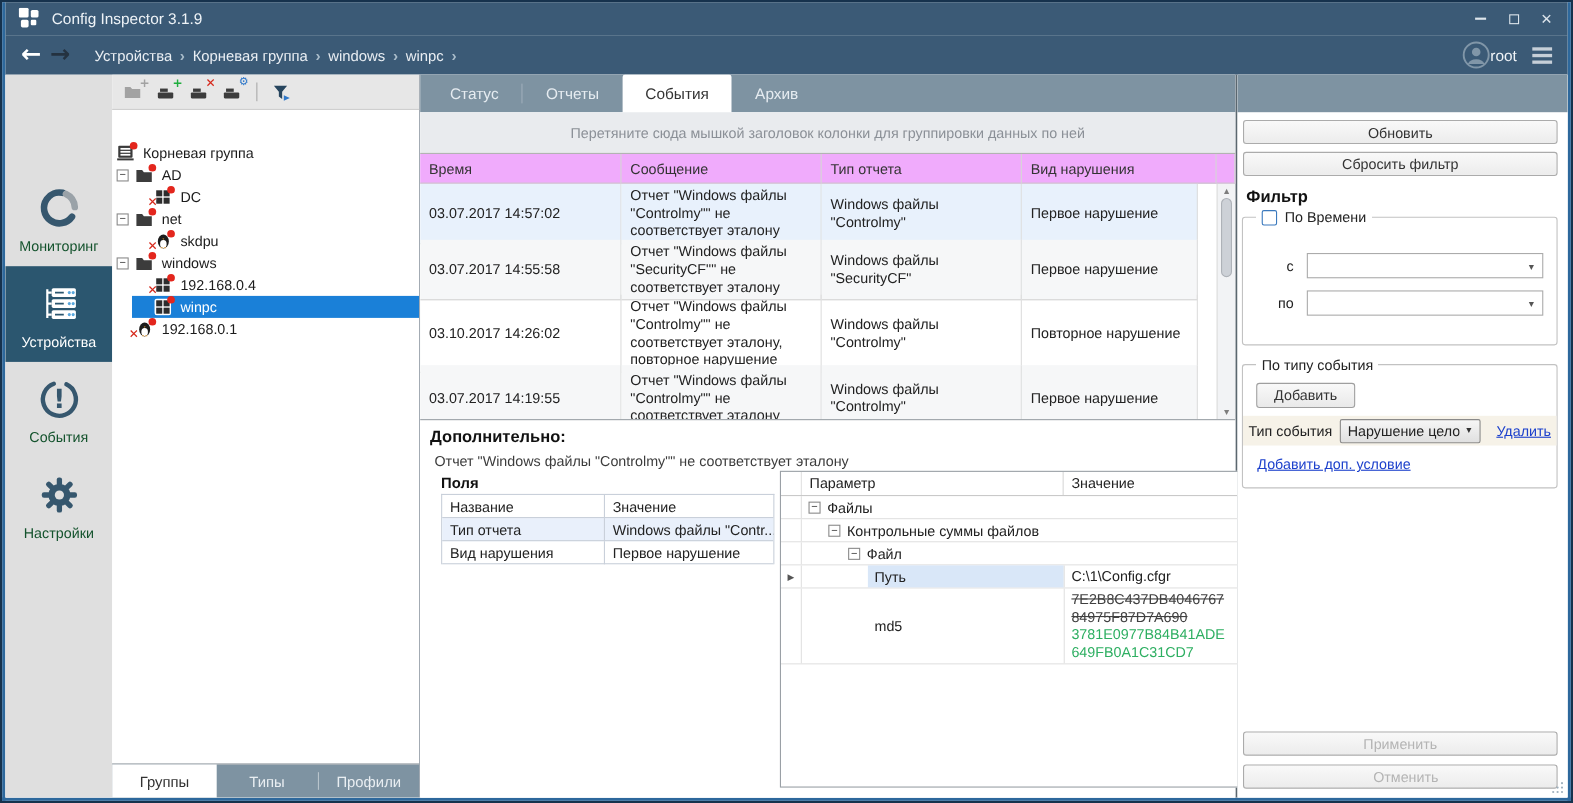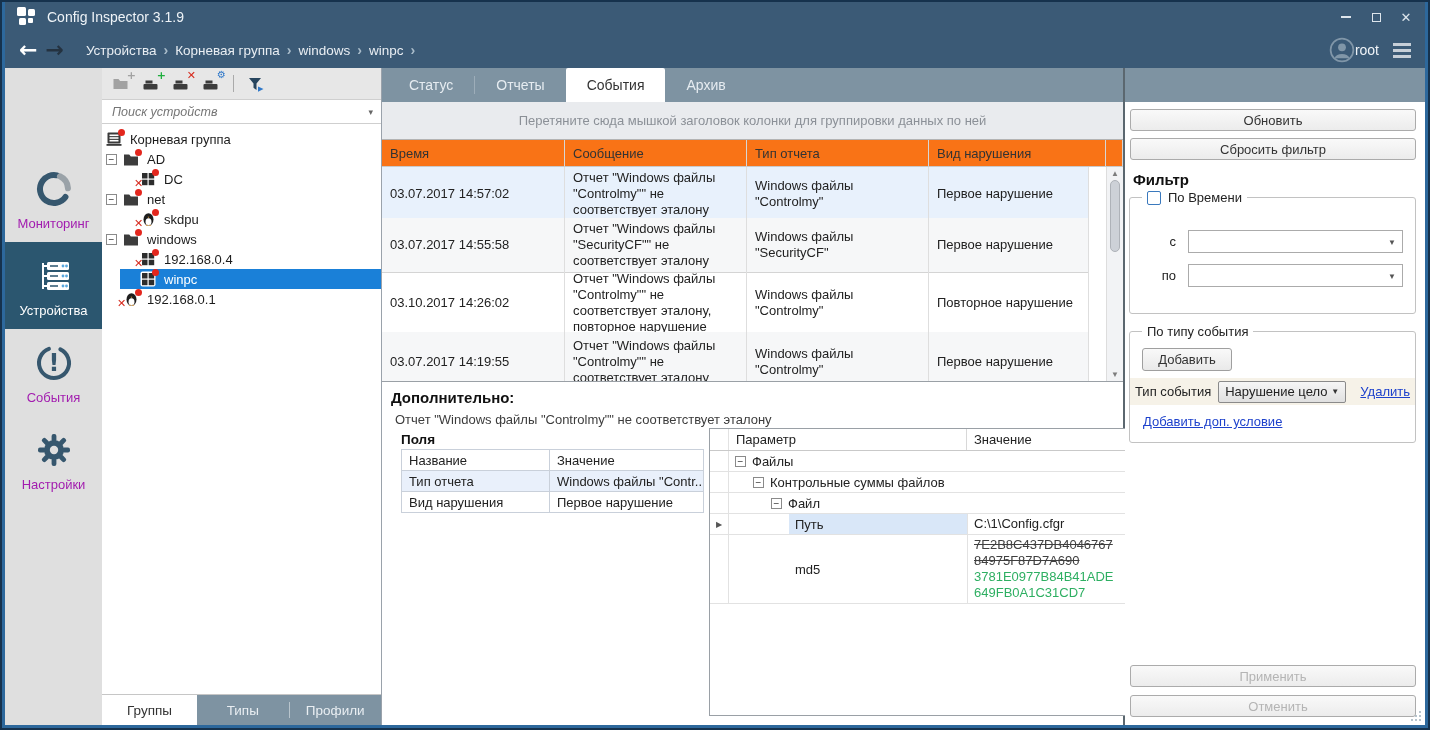--- a/index.html
+++ b/index.html
@@ -26,21 +26,21 @@
   .crumbsep{color:#a9bcca;font-size:14px;font-weight:bold;}
   .usercluster{position:absolute;right:14px;top:0;height:36px;display:flex;align-items:center;}
   .uname{color:#f0f4f8;font-size:14px;}
   .burger{display:flex;flex-direction:column;gap:3px;margin-left:14px;}
   .burger i{display:block;width:18px;height:3px;background:#c6cfd8;}
   
   .content{position:absolute;top:66px;left:0;right:0;bottom:0;display:flex;background:#fff;}
   
   .sidebar{width:97px;background:#dfdfdf;flex:none;display:flex;flex-direction:column;padding-top:87px;}
   .side-item{height:87px;display:flex;flex-direction:column;align-items:center;justify-content:center;gap:5px;
-    color:#a21caf;font-size:13px;cursor:default;}
+    color:#14532d;font-size:13px;cursor:default;}
   .side-item.active{background:#2b566f;color:#ffffff;}
   
   .treepanel{width:280px;flex:none;border-right:1px solid #9aa2ab;position:relative;background:#fff;}
   .ttoolbar{height:32px;background:#e7e7e7;display:flex;align-items:center;gap:11px;padding-left:10px;border-bottom:1px solid #cfcfcf;}
   .tbi{position:relative;width:19px;height:18px;flex:none;}
   .tbadge{position:absolute;top:-5px;right:-5px;font-size:11px;font-weight:bold;line-height:1;font-family:"DejaVu Sans",sans-serif;}
   .tbsep{width:1px;height:17px;background:#aaa;margin:0 1px;}
   .tsearch{height:24px;border-bottom:1px solid #cfcfcf;display:flex;align-items:center;padding:0 8px;}
   .tsearch input{flex:1;border:0;outline:none;font-size:12.5px;font-style:italic;color:#555;font-family:"Liberation Sans",sans-serif;background:transparent;}
   .tsearch .caret{color:#666;font-size:9px;}
@@ -59,21 +59,21 @@
   .ttab.active{background:#ffffff;color:#333;flex:none;width:95px;}
   .ttabsep{width:1px;background:#b8c4cc;margin:7px 0;}
   
   .main{flex:1;min-width:0;position:relative;background:#fff;}
   .mtabs{height:34px;background:#7e93a2;display:flex;align-items:stretch;padding-left:6px;}
   .mtab{display:flex;align-items:center;padding:0 21px;color:#e6ecf1;font-size:14px;}
   .mtab.active{background:#fff;color:#333;border-radius:2px 2px 0 0;}
   .mtabsep{width:1px;background:#9dadb9;margin:8px 0;}
   .ghint{height:38px;background:#e9ebee;border-bottom:1px solid #b3b3b3;display:flex;align-items:center;justify-content:center;
     color:#8b9097;font-size:13px;}
-  .ehead{display:grid;grid-template-columns:183px 182px 182px 177px 1fr;height:27px;background:#f97316;}
+  .ehead{display:grid;grid-template-columns:183px 182px 182px 177px 1fr;height:27px;background:#f0abfc;}
   .ehead .hcell{display:flex;align-items:center;padding-left:8px;font-size:13px;color:#333;
     border-right:1px solid #d6d6d6;border-bottom:1px solid #c9c9c9;}
   .erows{position:relative;height:214px;overflow:hidden;}
   .erow{display:grid;grid-template-columns:183px 182px 182px 160px;}
   .ecell{padding:3px 8px;border-right:1px solid #dedede;border-bottom:1px solid #d4d4d4;
     display:flex;align-items:center;font-size:13px;color:#222;line-height:16px;}
   .r-sel{background:#e8f1fc;}
   .r-alt{background:#f6f7f8;}
   .h51{height:51px}.h50{height:50px}.h64{height:64px}.h60{height:60px}
   .escroll{position:absolute;top:0;right:0;width:17px;height:214px;background:#f2f3f5;border-left:1px solid #ddd;}
@@ -277,24 +277,20 @@
           <span class="tbadge" style="color:#2f78c9;font-size:10px">⚙</span>
         </span>
         <span class="tbsep"></span>
         <span class="tbi">
           <svg width="19" height="18" viewBox="0 0 19 18">
             <path d="M3 3 h12 l-4.5 5.5 v6.5 l-3 -2.2 v-4.3 z" fill="#27455e"></path>
             <path d="M12 11.5 l5.5 2.6 -5.5 2.6 z" fill="#2f78c9"></path>
           </svg>
         </span>
       </div>
-      <div class="tsearch">
-        <input placeholder="Поиск устройств" style="">
-        <span class="caret">▾</span>
-      </div>
 
       <div class="ttree">
 
         <div class="tnode">
           <span class="ticon">
             <svg width="16" height="16" viewBox="0 0 16 16">
               <rect x="1.5" y="1.5" width="13" height="11" rx="1" fill="#3a3a3a"></rect>
               <rect x="3.5" y="3.5" width="9" height="1.6" fill="#fff"></rect>
               <rect x="3.5" y="6.2" width="9" height="1.6" fill="#fff"></rect>
               <rect x="3.5" y="8.9" width="9" height="1.6" fill="#fff"></rect>

